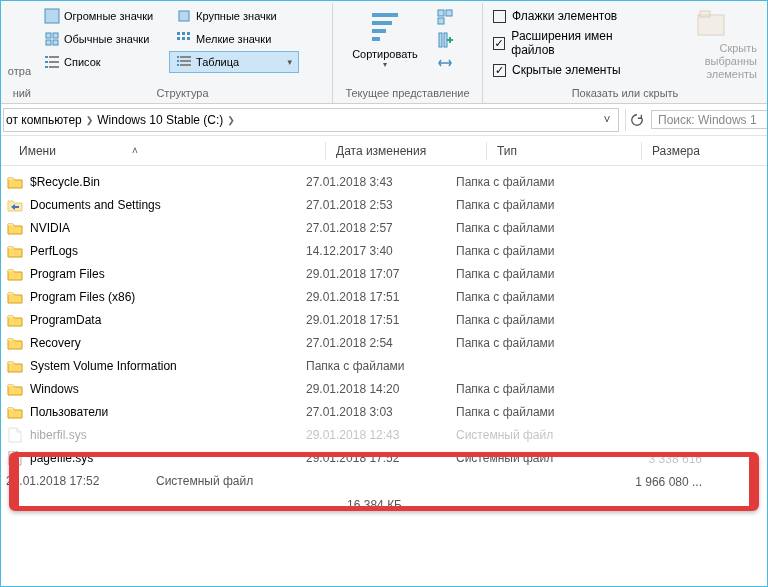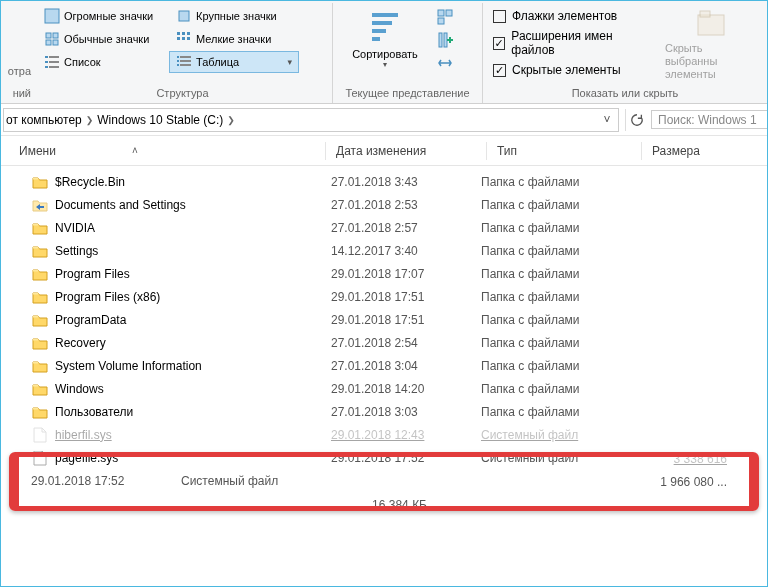--- a/index.html
+++ b/index.html
@@ -15,37 +15,37 @@
 .layout-ico { width: 16px; height: 16px; display: inline-block; }
 .sort-col { display: flex; flex-direction: column; align-items: center; padding: 0 6px; width: 96px; }
 .sort-ico { width: 34px; height: 40px; margin-top: 2px; }
 .sort-label { font-size: 11px; margin-top: 1px; }
 .small-stack { display: flex; flex-direction: column; gap: 3px; padding: 2px 4px 0 0; justify-content: flex-start; }
 .small-btn { width: 22px; height: 20px; border: 1px solid transparent; display: flex; align-items: center; justify-content: center; cursor: pointer; }
 .check-stack { display: flex; flex-direction: column; gap: 6px; padding: 4px 8px 0 6px; font-size: 12px; }
 .check-row { display: flex; align-items: center; gap: 6px; }
 .hide-col { display: flex; flex-direction: column; align-items: center; padding: 0 6px; width: 110px; color: #a0a0a0; }
 .hide-ico { width: 34px; height: 34px; margin-top: 2px; }
-.hide-label { font-size: 11px; text-align: left; line-height: 1.2; margin-top: 1px; }
+.hide-label { font-size: 11px; text-align: right; line-height: 1.2; margin-top: 1px; }
 .addr-bar { display: flex; align-items: center; height: 32px; border-bottom: 1px solid #e5e5e5; padding: 0 0 0 2px; gap: 4px; }
 .addr-path { flex: 1; display: flex; align-items: center; gap: 2px; height: 24px; border: 1px solid #ccc; padding: 0 2px; font-size: 12px; }
 .chevr { color: #666; font-size: 9px; padding: 0 2px; }
 .addr-end { margin-left: auto; display: flex; align-items: center; gap: 2px; }
 .drop-ico { width: 18px; height: 18px; display: flex; align-items: center; justify-content: center; color: #555; }
 .refresh-ico { width: 22px; height: 22px; display: flex; align-items: center; justify-content: center; color: #555; border-left: 1px solid #ddd; margin-left: 2px;}
 .search-box { width: 116px; height: 19px; border: 1px solid #ccc; border-right: none; padding: 0 6px; font-size: 12px; color: #888; display: flex; align-items: center; overflow: hidden; white-space: nowrap; }
 .columns { display: flex; height: 30px; border-bottom: 1px solid #e5e5e5; align-items: center; font-size: 12px; color: #444; padding-left: 18px; }
 .col-name { width: 306px; display: flex; align-items: center; gap: 6px; }
 .col-date { width: 150px; }
 .col-type { width: 144px; }
 .col-size { width: 110px; }
 .col-sep { border-left: 1px solid #e5e5e5; height: 18px; margin-right: 10px; }
 .sort-ind { font-size: 10px; color: #555; margin-left: 70px; }
 .files { position: relative; padding-top: 4px; }
-.file-row { display: flex; align-items: center; height: 23px; padding-left: 30px; font-size: 12px; }
+.file-row { display: flex; align-items: center; height: 23px; padding-left: 5px; font-size: 12px; }
 .file-ico { width: 18px; height: 16px; display: inline-flex; align-items: center; justify-content: center; margin-right: 6px; }
 .file-name { width: 300px; display: flex; align-items: center; }
 .file-date { width: 150px; color: #555; }
 .file-type { width: 148px; color: #555; }
 .file-size { width: 106px; color: #555; text-align: right; padding-right: 8px; margin-top: 48px; }
 .cutoff { position: absolute; left: 8px; right: 8px; border-top: 5px solid #e23b3b; border-bottom: 5px solid #e23b3b; border-left: 10px solid #e23b3b; border-right: 10px solid #e23b3b; border-radius: 6px; top: 286px; height: 59px; z-index: 5; pointer-events: none; box-shadow: 0 2px 4px rgba(0,0,0,0.25); }
 .cutoff-band { position: absolute; left: 8px; right: 8px; top: 281px; height: 4px; background: #fff; z-index: 4; }
 .checkbox { width: 13px; height: 13px; border: 1px solid #333; display: inline-flex; align-items: center; justify-content: center; font-size: 11px; line-height: 1; }
 .checkbox.checked::after { content: "✓"; color: #000; }
 svg { display: block; }
@@ -285,21 +285,21 @@
       <div class="file-size"></div>
     </div>
     <div class="file-row">
       <div class="file-name">
         <span class="file-ico">
           <svg width="16" height="14" viewBox="0 0 16 14">
             <path d="M1 3h5l1.5 2H15v8H1z" fill="#ffd869" stroke="#d4a020"></path>
             <path d="M1 3h5l1 1.5H1z" fill="#ffe89a"></path>
           </svg>
         </span>
-        <span>Settings</span>
+        <span>PerfLogs</span>
       </div>
       <div class="file-date">14.12.2017 3:40</div>
       <div class="file-type">Папка с файлами</div>
       <div class="file-size"></div>
     </div>
     <div class="file-row">
       <div class="file-name">
         <span class="file-ico">
           <svg width="16" height="14" viewBox="0 0 16 14">
             <path d="M1 3h5l1.5 2H15v8H1z" fill="#ffd869" stroke="#d4a020"></path>
@@ -357,21 +357,20 @@
     <div class="file-row">
       <div class="file-name">
         <span class="file-ico">
           <svg width="16" height="14" viewBox="0 0 16 14">
             <path d="M1 3h5l1.5 2H15v8H1z" fill="#ffd869" stroke="#d4a020"></path>
             <path d="M1 3h5l1 1.5H1z" fill="#ffe89a"></path>
           </svg>
         </span>
         <span>System Volume Information</span>
       </div>
-      <div class="file-date">27.01.2018 3:04</div>
       <div class="file-type">Папка с файлами</div>
       <div class="file-size"></div>
     </div>
     <div class="file-row">
       <div class="file-name">
         <span class="file-ico">
           <svg width="16" height="14" viewBox="0 0 16 14">
             <path d="M1 3h5l1.5 2H15v8H1z" fill="#ffd869" stroke="#d4a020"></path>
             <path d="M1 3h5l1 1.5H1z" fill="#ffe89a"></path>
           </svg>
@@ -389,21 +388,21 @@
             <path d="M1 3h5l1.5 2H15v8H1z" fill="#ffd869" stroke="#d4a020"></path>
             <path d="M1 3h5l1 1.5H1z" fill="#ffe89a"></path>
           </svg>
         </span>
         <span>Пользователи</span>
       </div>
       <div class="file-date">27.01.2018 3:03</div>
       <div class="file-type">Папка с файлами</div>
       <div class="file-size"></div>
     </div>
-    <div class="file-row" style="opacity: 0.35; text-decoration: underline;">
+    <div class="file-row" style="opacity: 0.35;">
       <div class="file-name">
         <span class="file-ico">
           <svg width="14" height="16" viewBox="0 0 14 16">
             <path d="M1 1h8l4 4v10H1z" fill="#fff" stroke="#aaa"></path>
             <path d="M9 1v4h4" fill="none" stroke="#aaa"></path>
           </svg>
         </span>
         <span>hiberfil.sys</span>
       </div>
       <div class="file-date">29.01.2018 12:43</div>

